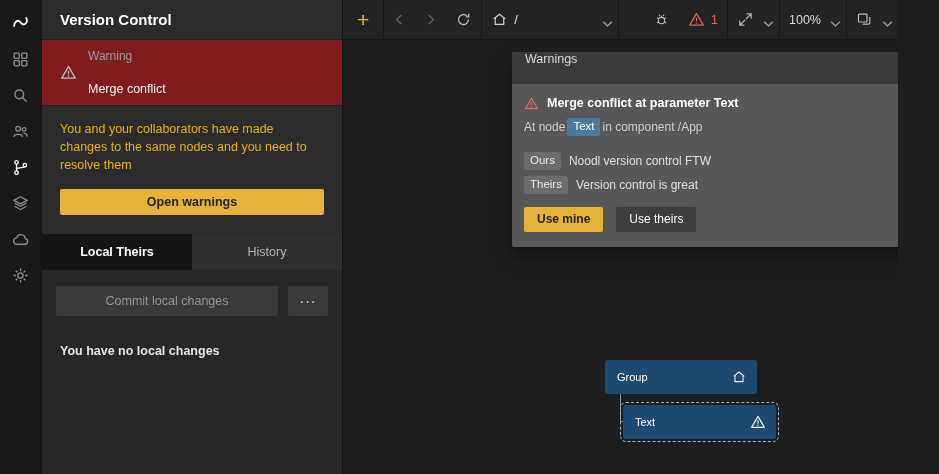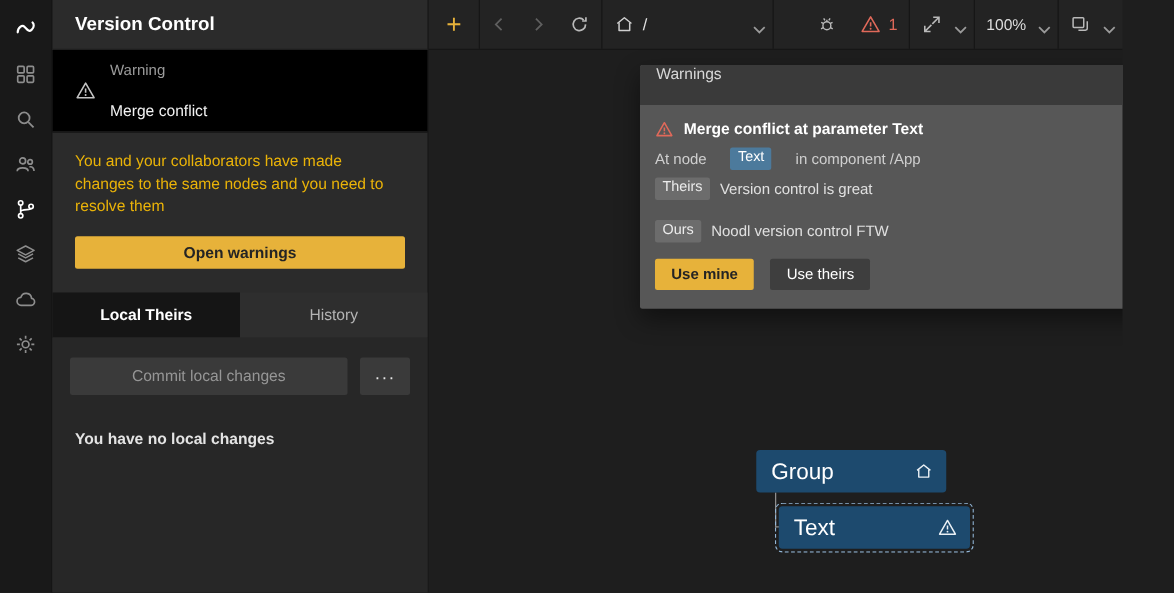--- a/index.html
+++ b/index.html
@@ -14,21 +14,21 @@
     color:#8d8d8d;cursor:pointer}
   .rail-btn.active{color:#ffffff}
   .rail-btn svg{width:19px;height:19px}
 
   
   .panel{width:301px;flex:none;background:#2b2b2b;border-right:1px solid #141414;
     display:flex;flex-direction:column}
   .panel-header{height:40px;flex:none;display:flex;align-items:center;padding:0 18px;
     border-bottom:1px solid #1f1f1f}
   .panel-title{color:#fff;font-size:15px;font-weight:700}
-  .warn-summary{background:#000000;padding:9px 18px;display:flex;gap:11px;align-items:center;
+  .warn-summary{background:#7f1d1d;padding:9px 18px;display:flex;gap:11px;align-items:center;
     border-bottom:1px solid #1f1f1f}
   .warn-summary .tri{width:17px;height:17px;color:#c3c3c3;flex:none}
   .warn-kicker{color:#9b9b9b;font-size:12px}
   .warn-title{color:#f2f2f2;font-size:12.5px;margin-top:19px}
   .desc{color:#eab308;font-size:12.5px;line-height:1.45;padding:14px 18px 0}
   .open-warnings{display:block;margin:15px 18px 0;width:calc(100% - 36px);height:26px;
     background:var(--accent,#e7b23a);border:none;border-radius:2px;color:#242424;
     font-size:12.5px;font-weight:700;font-family:inherit;cursor:pointer}
   .tabs{display:flex;margin-top:19px;flex:none}
   .tab{flex:1;height:36px;display:flex;align-items:center;justify-content:center;
@@ -61,34 +61,34 @@
   .warn-btn .count{font-size:13px;color:var(--warning,#e0695a)}
   .zoom-btn{color:#dcdcdc;font-size:12.5px}
 
   
   .viewport{position:relative;flex:1;background:#1e1e1e;overflow:hidden}
   .wire{position:absolute;background:#8f8f8f}
   .wire-v{left:277px;top:354px;width:1px;height:28px}
   .wire-h{left:277px;top:381px;width:4px;height:1px}
   .node{position:absolute;height:34px;background:var(--nodeBlue,#1d4a6e);border-radius:3px;
     display:flex;align-items:center;justify-content:space-between;padding:0 10px 0 12px;
-    color:#fff;font-size:18px;cursor:pointer}
+    color:#fff;font-size:11px;cursor:pointer}
   .node svg{width:16px;height:16px;color:#eaf0f5;flex:none}
   .node-group{left:262px;top:320px;width:152px}
   .node-text{left:280px;top:365px;width:153px;outline:1px dashed #93b7d8;outline-offset:2px}
 
   
   .popup{position:absolute;left:169px;top:12px;width:408px;background:#575757;
     border-radius:2px;box-shadow:0 8px 20px rgba(0,0,0,.45);z-index:5}
   .popup-header{height:32px;background:#3a3a3a;display:flex;
     padding:0 13px;color:#d8d8d8;font-size:12.5px;border-radius:2px 2px 0 0}
   .popup-body{padding:12px 12px 15px}
   .conflict-row{display:flex;align-items:flex-start;gap:8px;color:#fff;font-size:12.5px;font-weight:700}
   .conflict-row .tri{width:15px;height:15px;color:var(--warning,#e0695a);flex:none}
-  .node-row{margin-top:7px;color:#cfcfcf;font-size:12px;display:flex;align-items:center;gap:19px}
+  .node-row{margin-top:7px;color:#cfcfcf;font-size:12px;display:flex;align-items:center;gap:2px}
   .chip{display:inline-block;padding:1px 6px 2px;border-radius:2px;font-size:11.5px;line-height:1.3}
   .chip-node{background:var(--chipBlue,#4c7a9c);color:#fff}
   .chip-gray{background:#6c6c6c;color:#ececec}
   .vrow{margin-top:6px;display:flex;align-items:center;gap:8px;color:#e0e0e0;font-size:12px}
   .vrow.first{margin-top:16px}
   .popup-actions{margin-top:13px;display:flex;gap:13px}
   .btn-mine{height:25px;padding:0 13px;background:var(--accent,#e7b23a);color:#242424;
     border:none;border-radius:2px;font-weight:700;font-size:12px;font-family:inherit;cursor:pointer}
   .btn-theirs{height:25px;padding:0 13px;background:#3e3e3e;color:#fff;border:none;
     border-radius:2px;font-weight:400;font-size:12px;font-family:inherit;cursor:pointer}
@@ -310,28 +310,28 @@
                   <circle cx="12" cy="17" r="1.2" fill="currentColor"></circle>
                 </svg>
             </span>
             <span>Merge conflict at parameter Text</span>
           </div>
           <div class="node-row">
             <span>At node</span>
             <span class="chip chip-node">Text</span>
             <span>in component /App</span>
           </div>
+          <div class="vrow first">
+            <span class="chip chip-gray">Ours</span>
+            <span>Noodl version control FTW</span>
+          </div>
           <div class="vrow">
             <span class="chip chip-gray">Theirs</span>
             <span>Version control is great</span>
           </div>
-          <div class="vrow first">
-            <span class="chip chip-gray">Ours</span>
-            <span>Noodl version control FTW</span>
-          </div>
           <div class="popup-actions">
             <button class="btn-mine">Use mine</button>
             <button class="btn-theirs">Use theirs</button>
           </div>
         </div>
       </div>
 
     </div>
   </main>
 </div>

